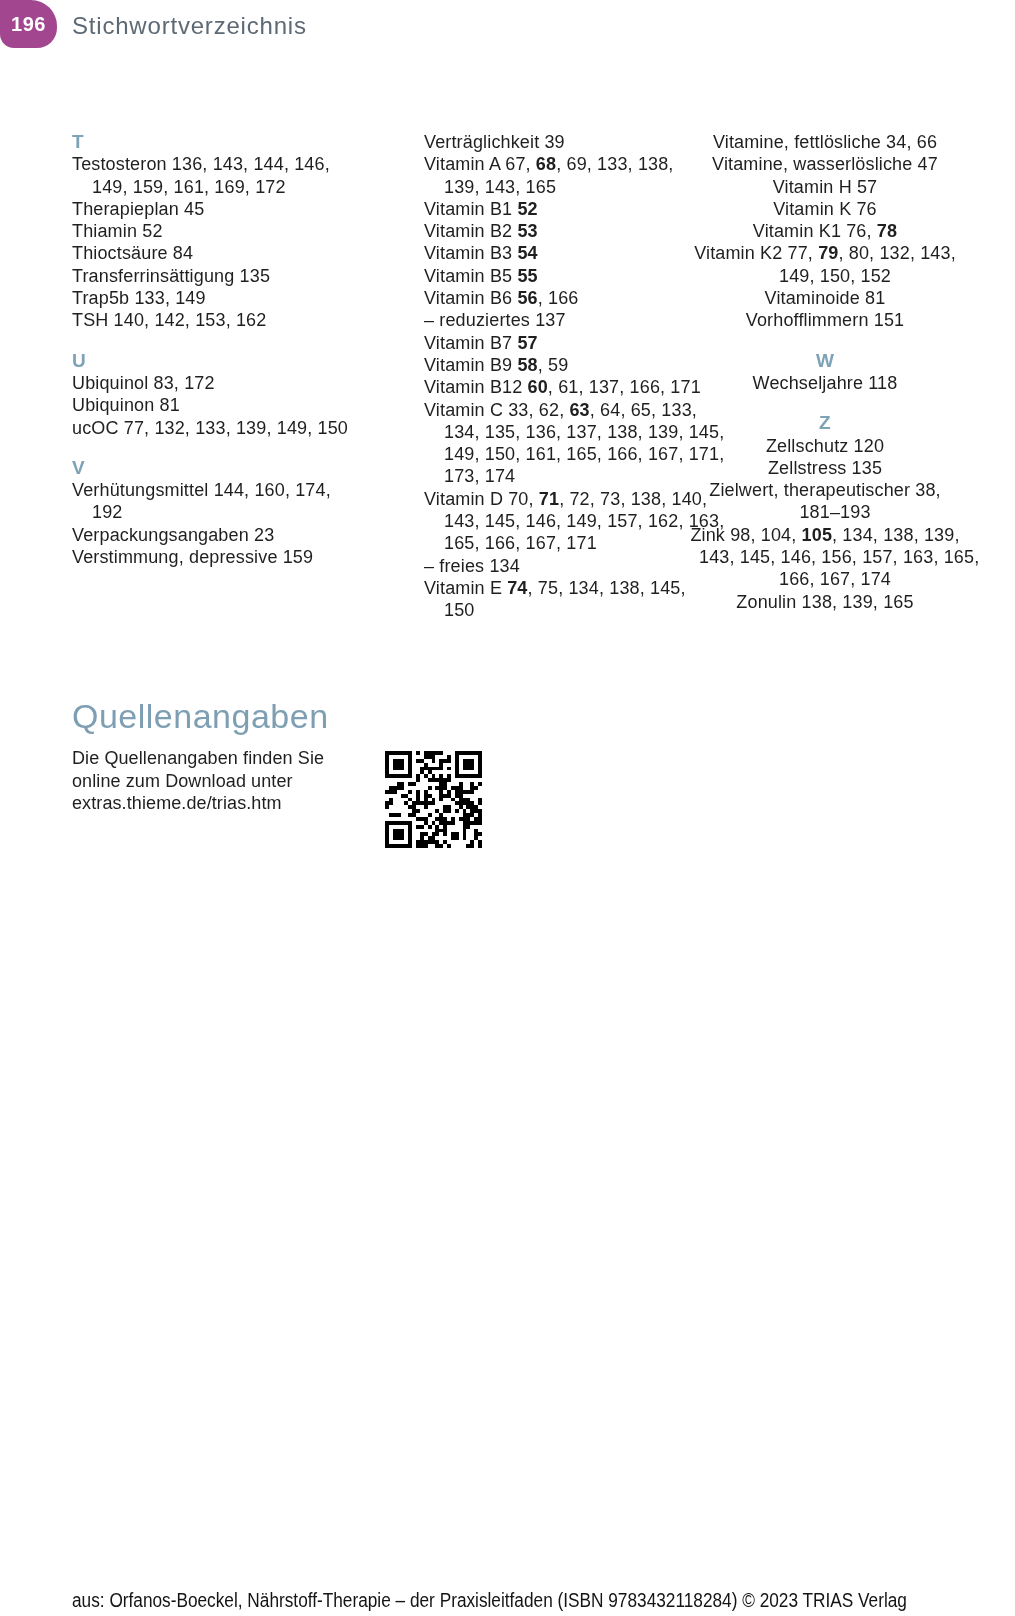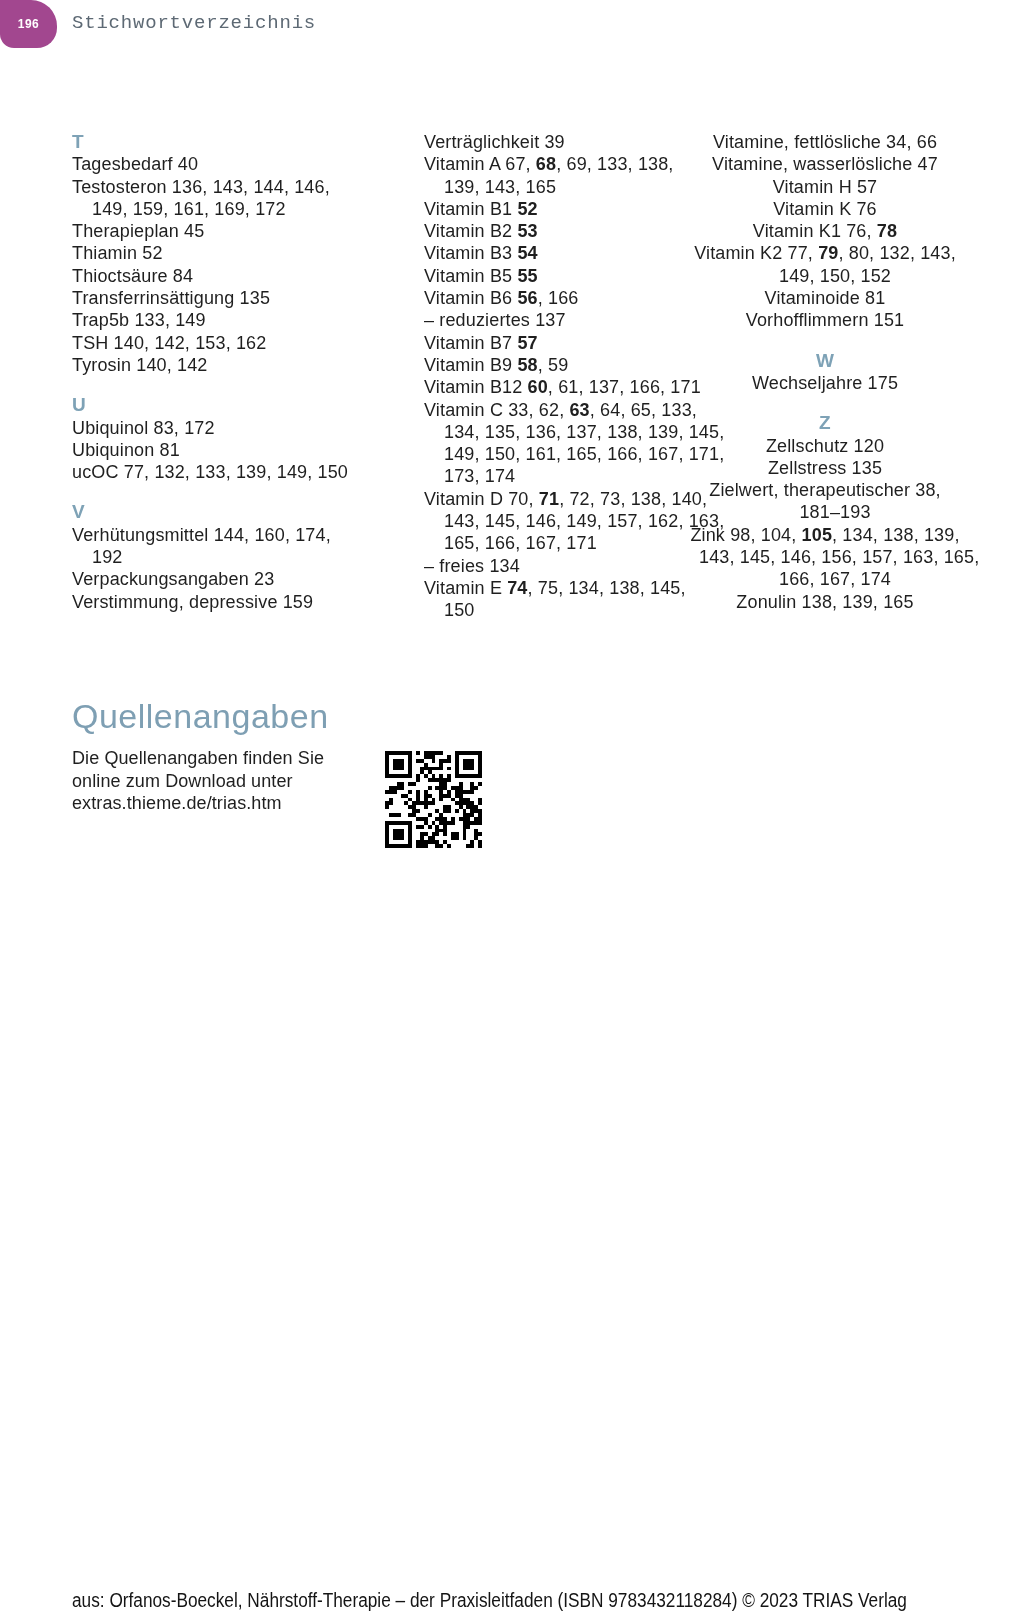--- a/index.html
+++ b/index.html
@@ -6,25 +6,25 @@
   body{
     width:1015px;height:1616px;position:relative;overflow:hidden;
     background:#ffffff;color:#1f1f1f;
     font-family:"Liberation Sans",sans-serif;
   }
   
   .page-badge{
     position:absolute;left:0;top:0;width:57px;height:48px;
     background:#a2478f;border-radius:0 26px 20px 14px;
     display:flex;align-items:center;justify-content:center;
-    color:#fff;font-weight:bold;font-size:12px;letter-spacing:.5px;
+    color:#fff;font-weight:bold;font-size:20px;letter-spacing:.5px;
   }
   .header-title{
     position:absolute;left:72px;top:12px;
-    font-size:19px;color:#5d6974;letter-spacing:.8px;font-family:Liberation Mono, monospace;
+    font-size:24px;color:#5d6974;letter-spacing:.8px;
   }
   
   .idx-col{position:absolute;top:131px;font-size:18px;line-height:22.3px;letter-spacing:.15px;}
   .idx-col.c1{left:72px;width:318px;}
   .idx-col.c2{left:396px;width:320px;margin-left:28px;}
   .idx-col.c3{left:679px;width:292px;text-align:center;}
   .idx-block{margin-bottom:18px;}
   .section-letter{color:#7ea2b6;font-weight:bold;font-size:19px;line-height:22.3px;}
   .idx-line{white-space:nowrap;}
   .idx-line.cont{padding-left:20px;}
@@ -49,30 +49,28 @@
 </style>
 </head>
 <body>
 
 <div class="page-badge">196</div>
 <div class="header-title">Stichwortverzeichnis</div>
 
 <div class="idx-col c1">
     <div class="idx-block">
       <div class="section-letter">T</div>
-      <div class="idx-line">Tagesbedarf 40</div>
       <div class="idx-line">Testosteron 136, 143, 144, 146,</div>
       <div class="idx-line cont">149, 159, 161, 169, 172</div>
       <div class="idx-line">Therapieplan 45</div>
       <div class="idx-line">Thiamin 52</div>
       <div class="idx-line">Thioctsäure 84</div>
       <div class="idx-line">Transferrinsättigung 135</div>
       <div class="idx-line">Trap5b 133, 149</div>
       <div class="idx-line">TSH 140, 142, 153, 162</div>
-      <div class="idx-line">Tyrosin 140, 142</div>
     </div>
     <div class="idx-block">
       <div class="section-letter">U</div>
       <div class="idx-line">Ubiquinol 83, 172</div>
       <div class="idx-line">Ubiquinon 81</div>
       <div class="idx-line">ucOC 77, 132, 133, 139, 149, 150</div>
     </div>
     <div class="idx-block">
       <div class="section-letter">V</div>
       <div class="idx-line">Verhütungsmittel 144, 160, 174,</div>
@@ -114,21 +112,21 @@
       <div class="idx-line">Vitamin H 57</div>
       <div class="idx-line">Vitamin K 76</div>
       <div class="idx-line">Vitamin K1 76, <b>78</b></div>
       <div class="idx-line">Vitamin K2 77, <b>79</b>, 80, 132, 143,</div>
       <div class="idx-line cont">149, 150, 152</div>
       <div class="idx-line">Vitaminoide 81</div>
       <div class="idx-line">Vorhofflimmern 151</div>
     </div>
     <div class="idx-block">
       <div class="section-letter">W</div>
-      <div class="idx-line">Wechseljahre 175</div>
+      <div class="idx-line">Wechseljahre 118</div>
     </div>
     <div class="idx-block">
       <div class="section-letter">Z</div>
       <div class="idx-line">Zellschutz 120</div>
       <div class="idx-line">Zellstress 135</div>
       <div class="idx-line">Zielwert, therapeutischer 38,</div>
       <div class="idx-line cont">181–193</div>
       <div class="idx-line">Zink 98, 104, <b>105</b>, 134, 138, 139,</div>
       <div class="idx-line cont">143, 145, 146, 156, 157, 163, 165,</div>
       <div class="idx-line cont">166, 167, 174</div>

